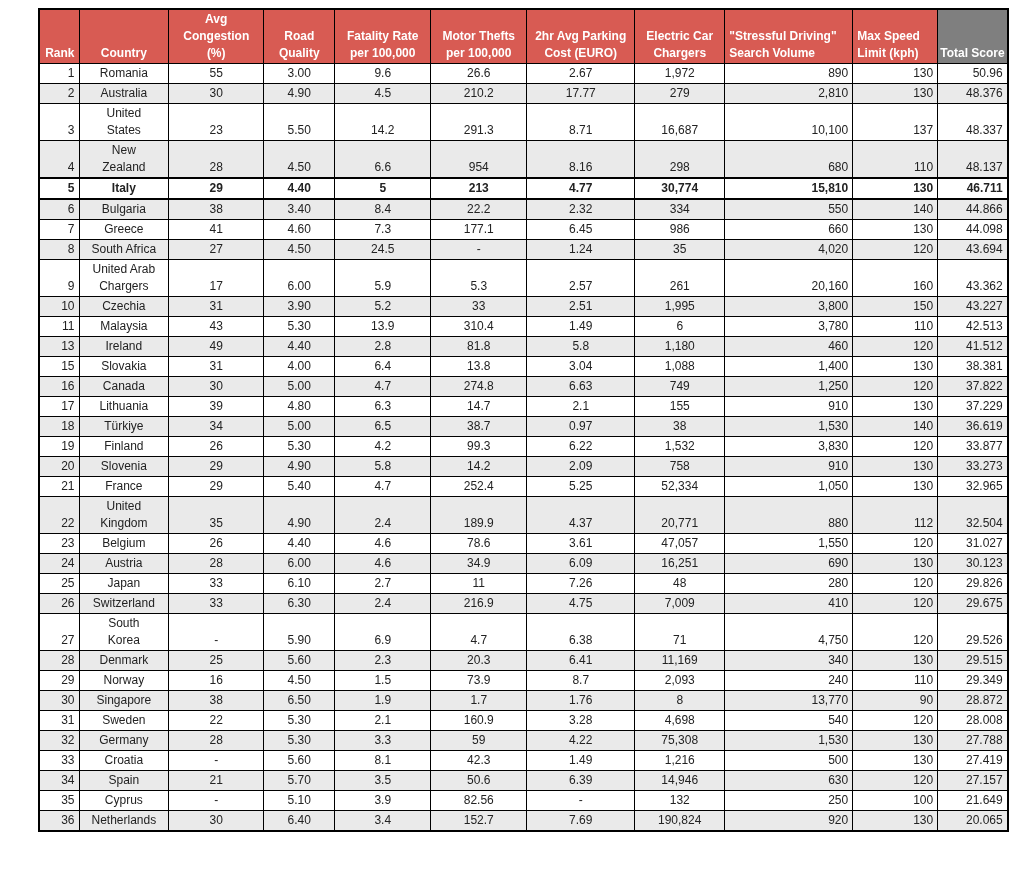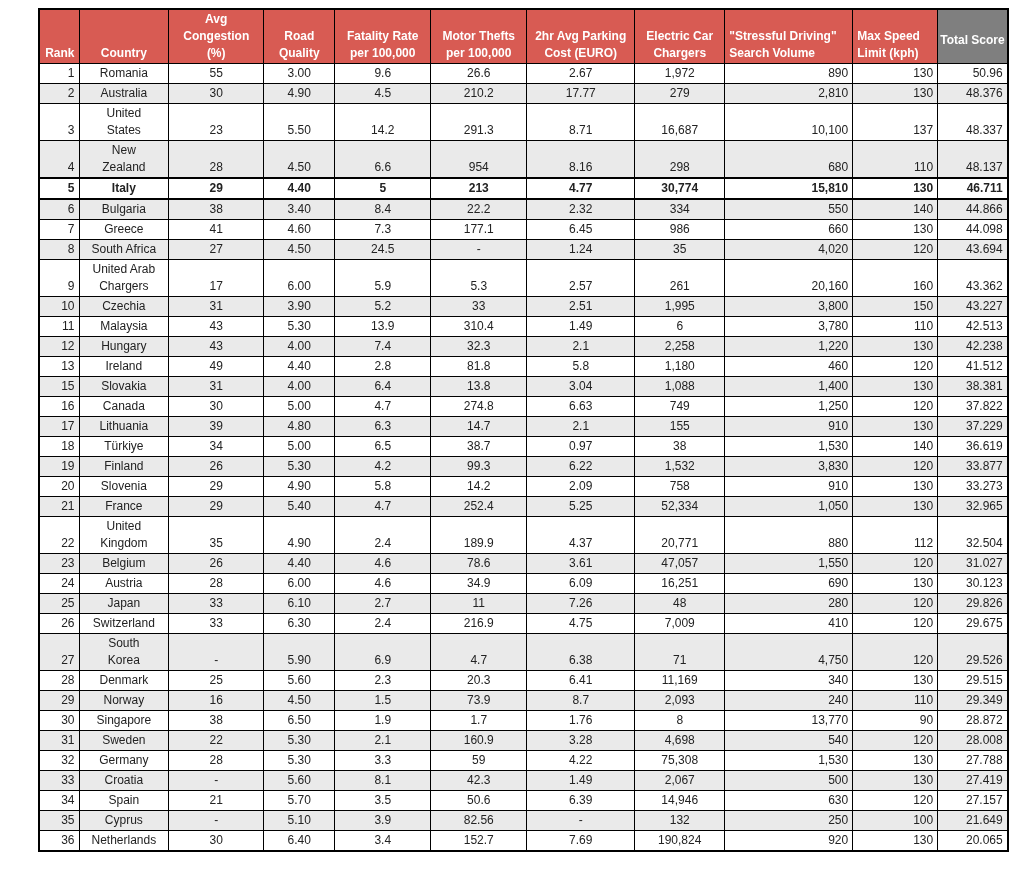--- a/index.html
+++ b/index.html
@@ -50,21 +50,21 @@
   .col-road_quality{width:71px;}
   .col-fatality{width:96px;}
   .col-thefts{width:96px;margin-top:17px;}
   .col-parking{width:108px;}
   .col-chargers{width:90px;}
   .col-stress{width:128px;}
   .col-speed{width:85px;}
   .col-score{width:64px;}
 
   th.h-left{text-align:left;}
-  th.col-score{background:var(--total-bg);white-space:nowrap;padding:14px 2px;}
+  th.col-score{background:var(--total-bg);white-space:nowrap;padding:1px 2px;}
   td.col-stress,td.col-speed,td.col-score{text-align:right;}
 
   tr.highlight td{
     font-weight:bold;
     border-top:2px solid var(--border);
     border-bottom:2px solid var(--border);
   }
 </style>
 </head>
 <body>
@@ -224,33 +224,20 @@
           <td class="col-road_quality">5.30</td>
           <td class="col-fatality">13.9</td>
           <td class="col-thefts">310.4</td>
           <td class="col-parking">1.49</td>
           <td class="col-chargers">6</td>
           <td class="col-stress">3,780</td>
           <td class="col-speed">110</td>
           <td class="col-score">42.513</td>
         </tr>
         <tr>
-          <td class="col-rank">12</td>
-          <td class="col-country">Hungary</td>
-          <td class="col-congestion">43</td>
-          <td class="col-road_quality">4.00</td>
-          <td class="col-fatality">7.4</td>
-          <td class="col-thefts">32.3</td>
-          <td class="col-parking">2.1</td>
-          <td class="col-chargers">2,258</td>
-          <td class="col-stress">1,220</td>
-          <td class="col-speed">130</td>
-          <td class="col-score">42.238</td>
-        </tr>
-        <tr>
           <td class="col-rank">13</td>
           <td class="col-country">Ireland</td>
           <td class="col-congestion">49</td>
           <td class="col-road_quality">4.40</td>
           <td class="col-fatality">2.8</td>
           <td class="col-thefts">81.8</td>
           <td class="col-parking">5.8</td>
           <td class="col-chargers">1,180</td>
           <td class="col-stress">460</td>
           <td class="col-speed">120</td>
@@ -491,21 +478,21 @@
           <td class="col-score">27.788</td>
         </tr>
         <tr>
           <td class="col-rank">33</td>
           <td class="col-country">Croatia</td>
           <td class="col-congestion">-</td>
           <td class="col-road_quality">5.60</td>
           <td class="col-fatality">8.1</td>
           <td class="col-thefts">42.3</td>
           <td class="col-parking">1.49</td>
-          <td class="col-chargers">2,067</td>
+          <td class="col-chargers">1,216</td>
           <td class="col-stress">500</td>
           <td class="col-speed">130</td>
           <td class="col-score">27.419</td>
         </tr>
         <tr>
           <td class="col-rank">34</td>
           <td class="col-country">Spain</td>
           <td class="col-congestion">21</td>
           <td class="col-road_quality">5.70</td>
           <td class="col-fatality">3.5</td>

